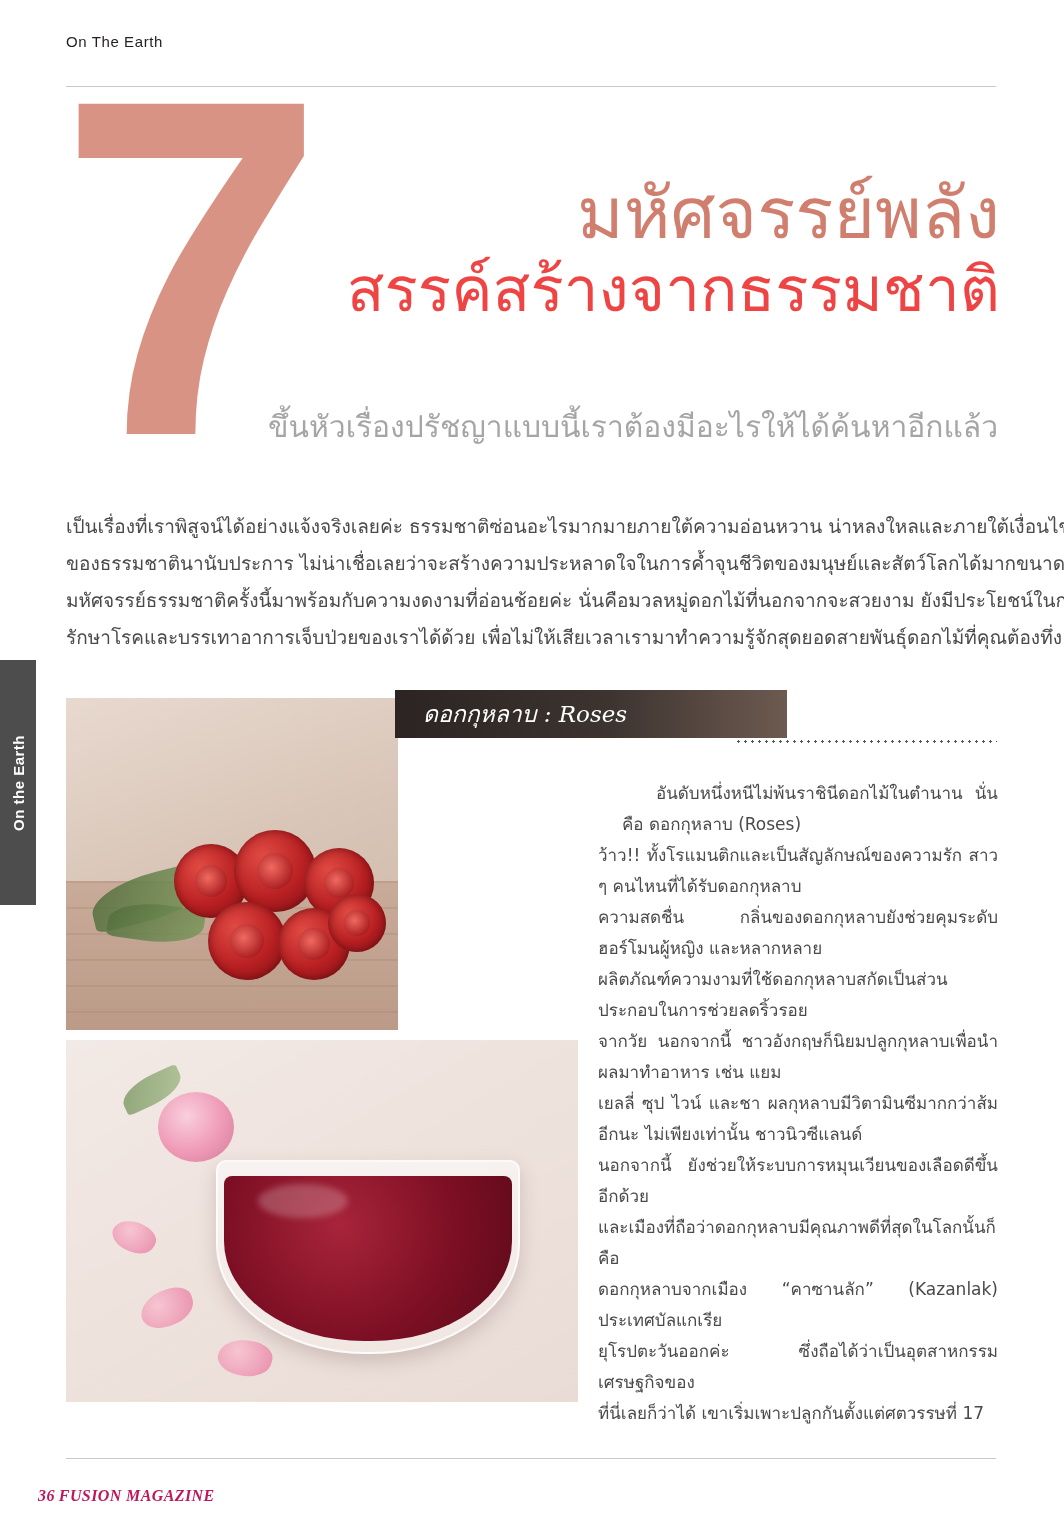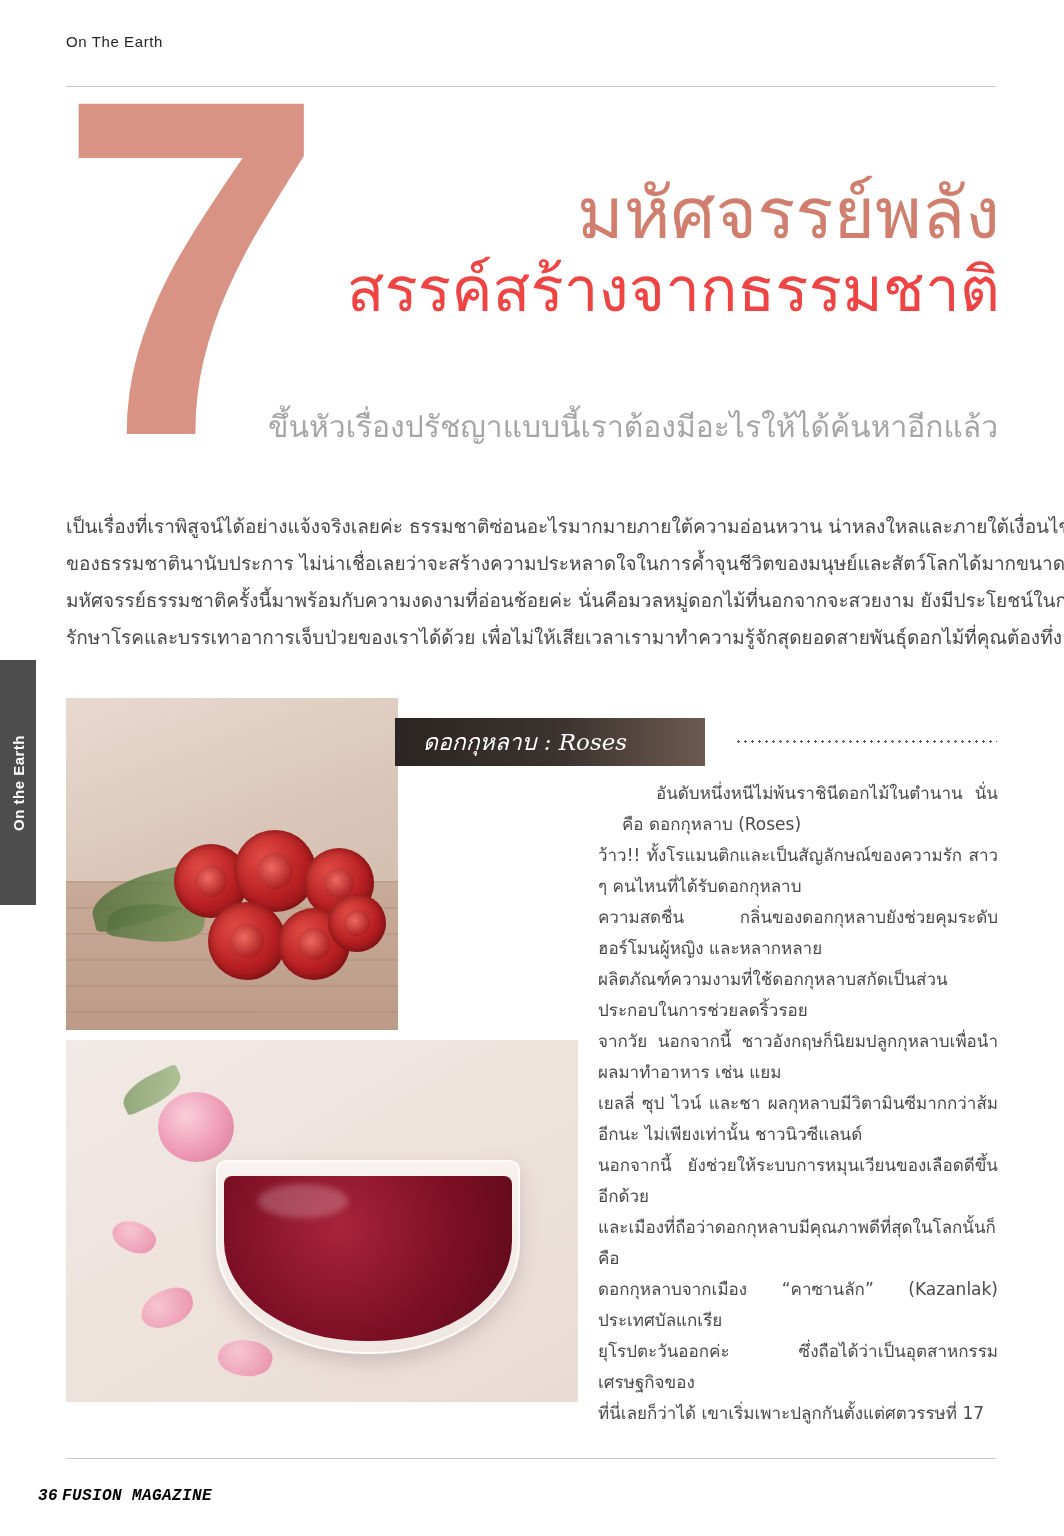--- a/index.html
+++ b/index.html
@@ -132,22 +132,22 @@
     font-size: 19px;
     line-height: 37px;
     color: #4a4a4a;
     white-space: nowrap;
   }
 
   
   .section-bar {
     position: absolute;
     left: 395px;
-    top: 718px;
-    width: 310px;
+    top: 690px;
+    width: 392px;
     height: 48px;
     background: linear-gradient(90deg, #2b2422 0%, #3d3430 55%, #6d5a50 100%);
   }
   .section-bar span {
     position: absolute;
     left: 28px;
     top: 50%;
     transform: translateY(-50%);
     color: #ffffff;
     font-family: "DejaVu Serif", serif;
@@ -283,25 +283,25 @@
     left: 66px;
     top: 1458px;
     width: 930px;
     height: 1px;
     background: #c9c9c9;
   }
   .footer {
     position: absolute;
     left: 38px;
     top: 1487px;
-    font-family: Liberation Mono, monospace;
+    font-family: Liberation Serif, serif;
     font-size: 16px;
     font-style: italic;
     font-weight: bold;
-    color: #000000;
+    color: #be185d;
     letter-spacing: 0.4px;
   }
   .footer .pg { margin-right: 4px; }
 </style>
 </head>
 <body>
 
 <div class="page">
 
   <div class="header-label">On The Earth</div>

